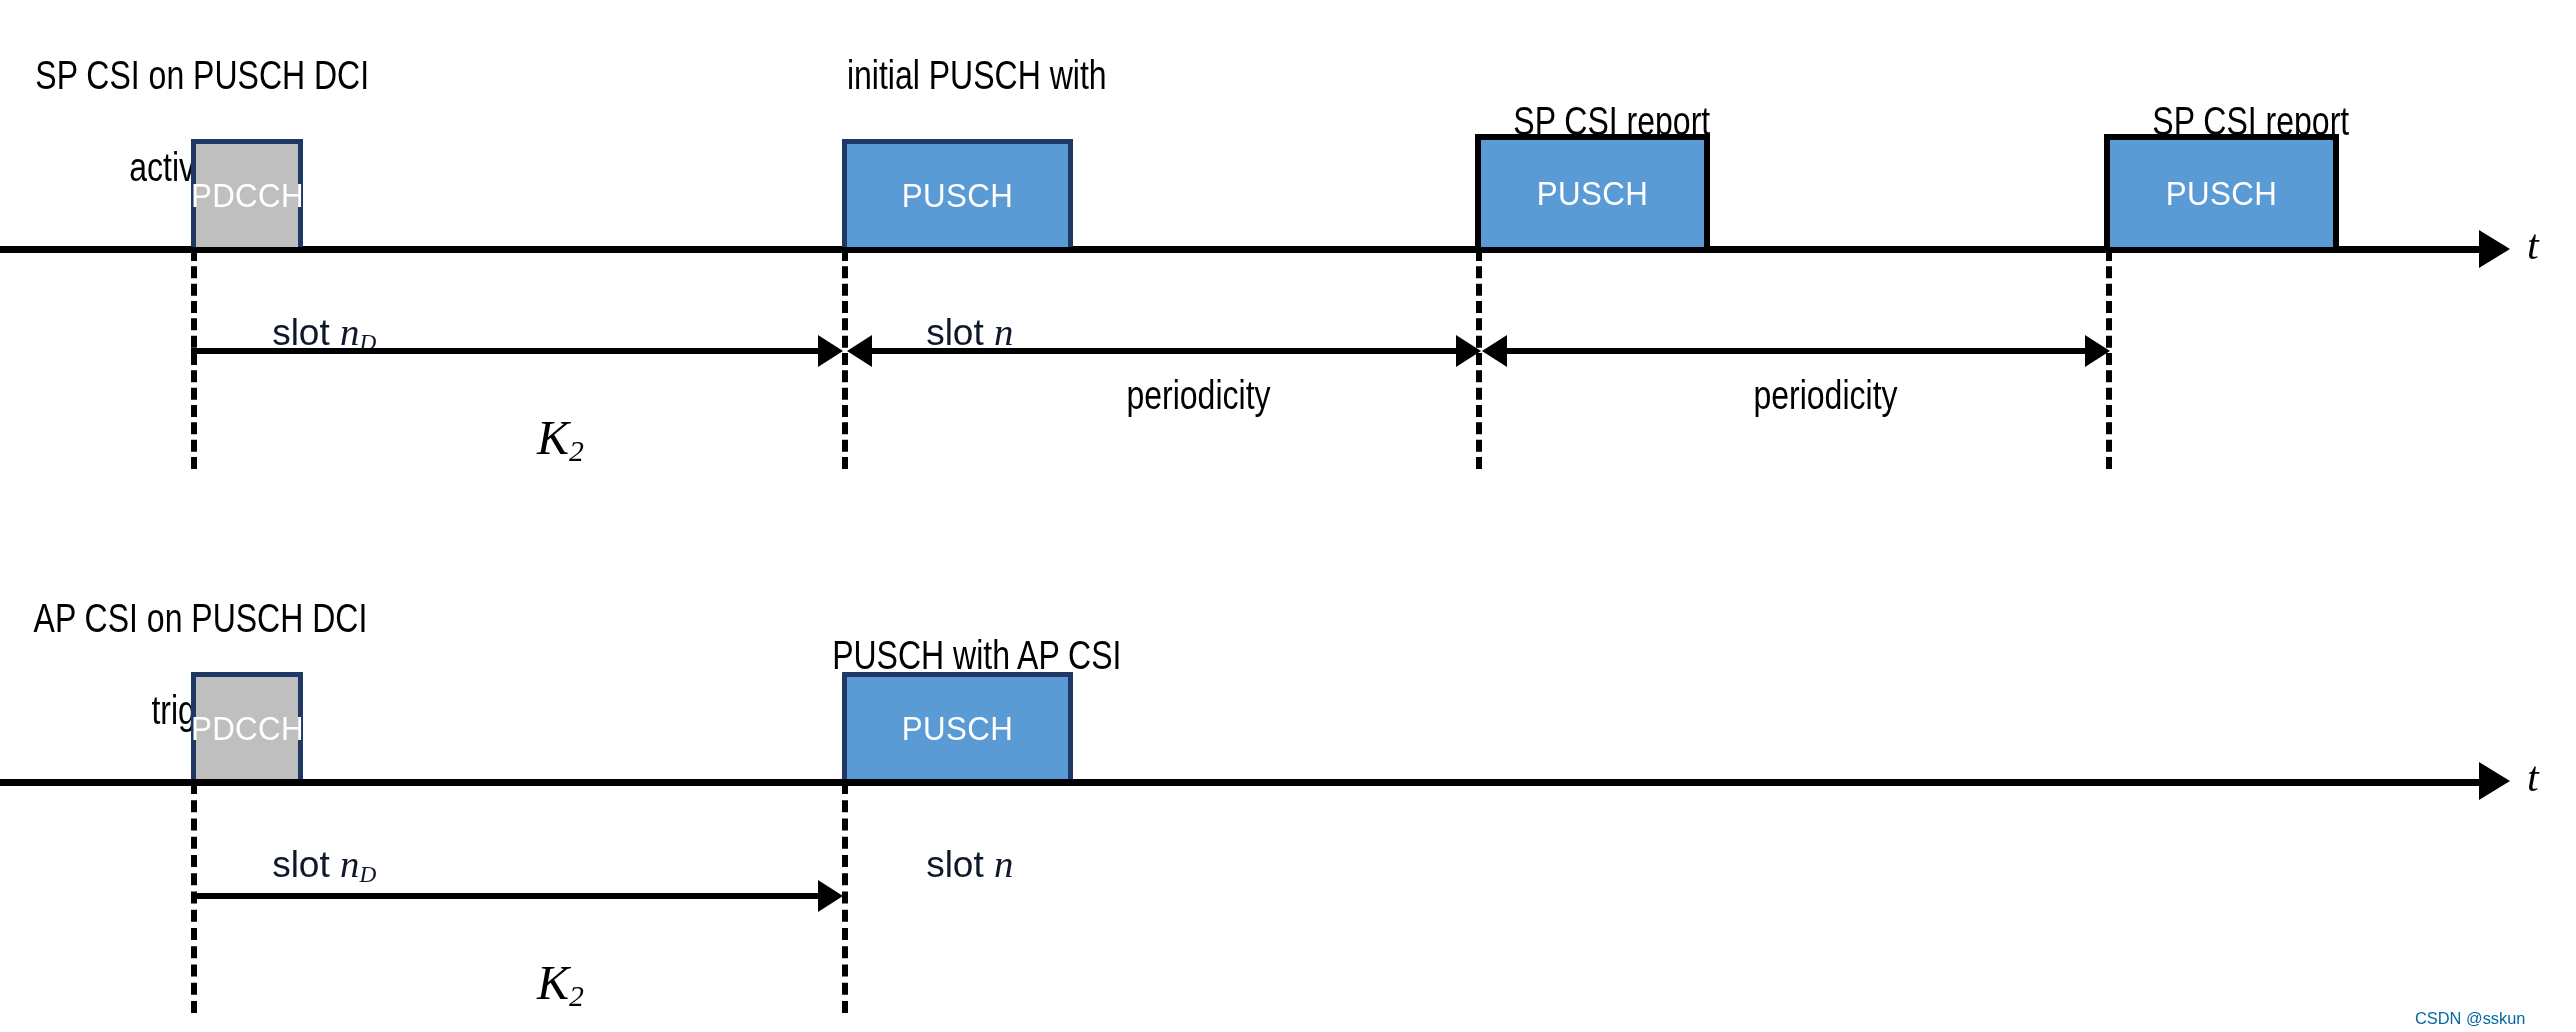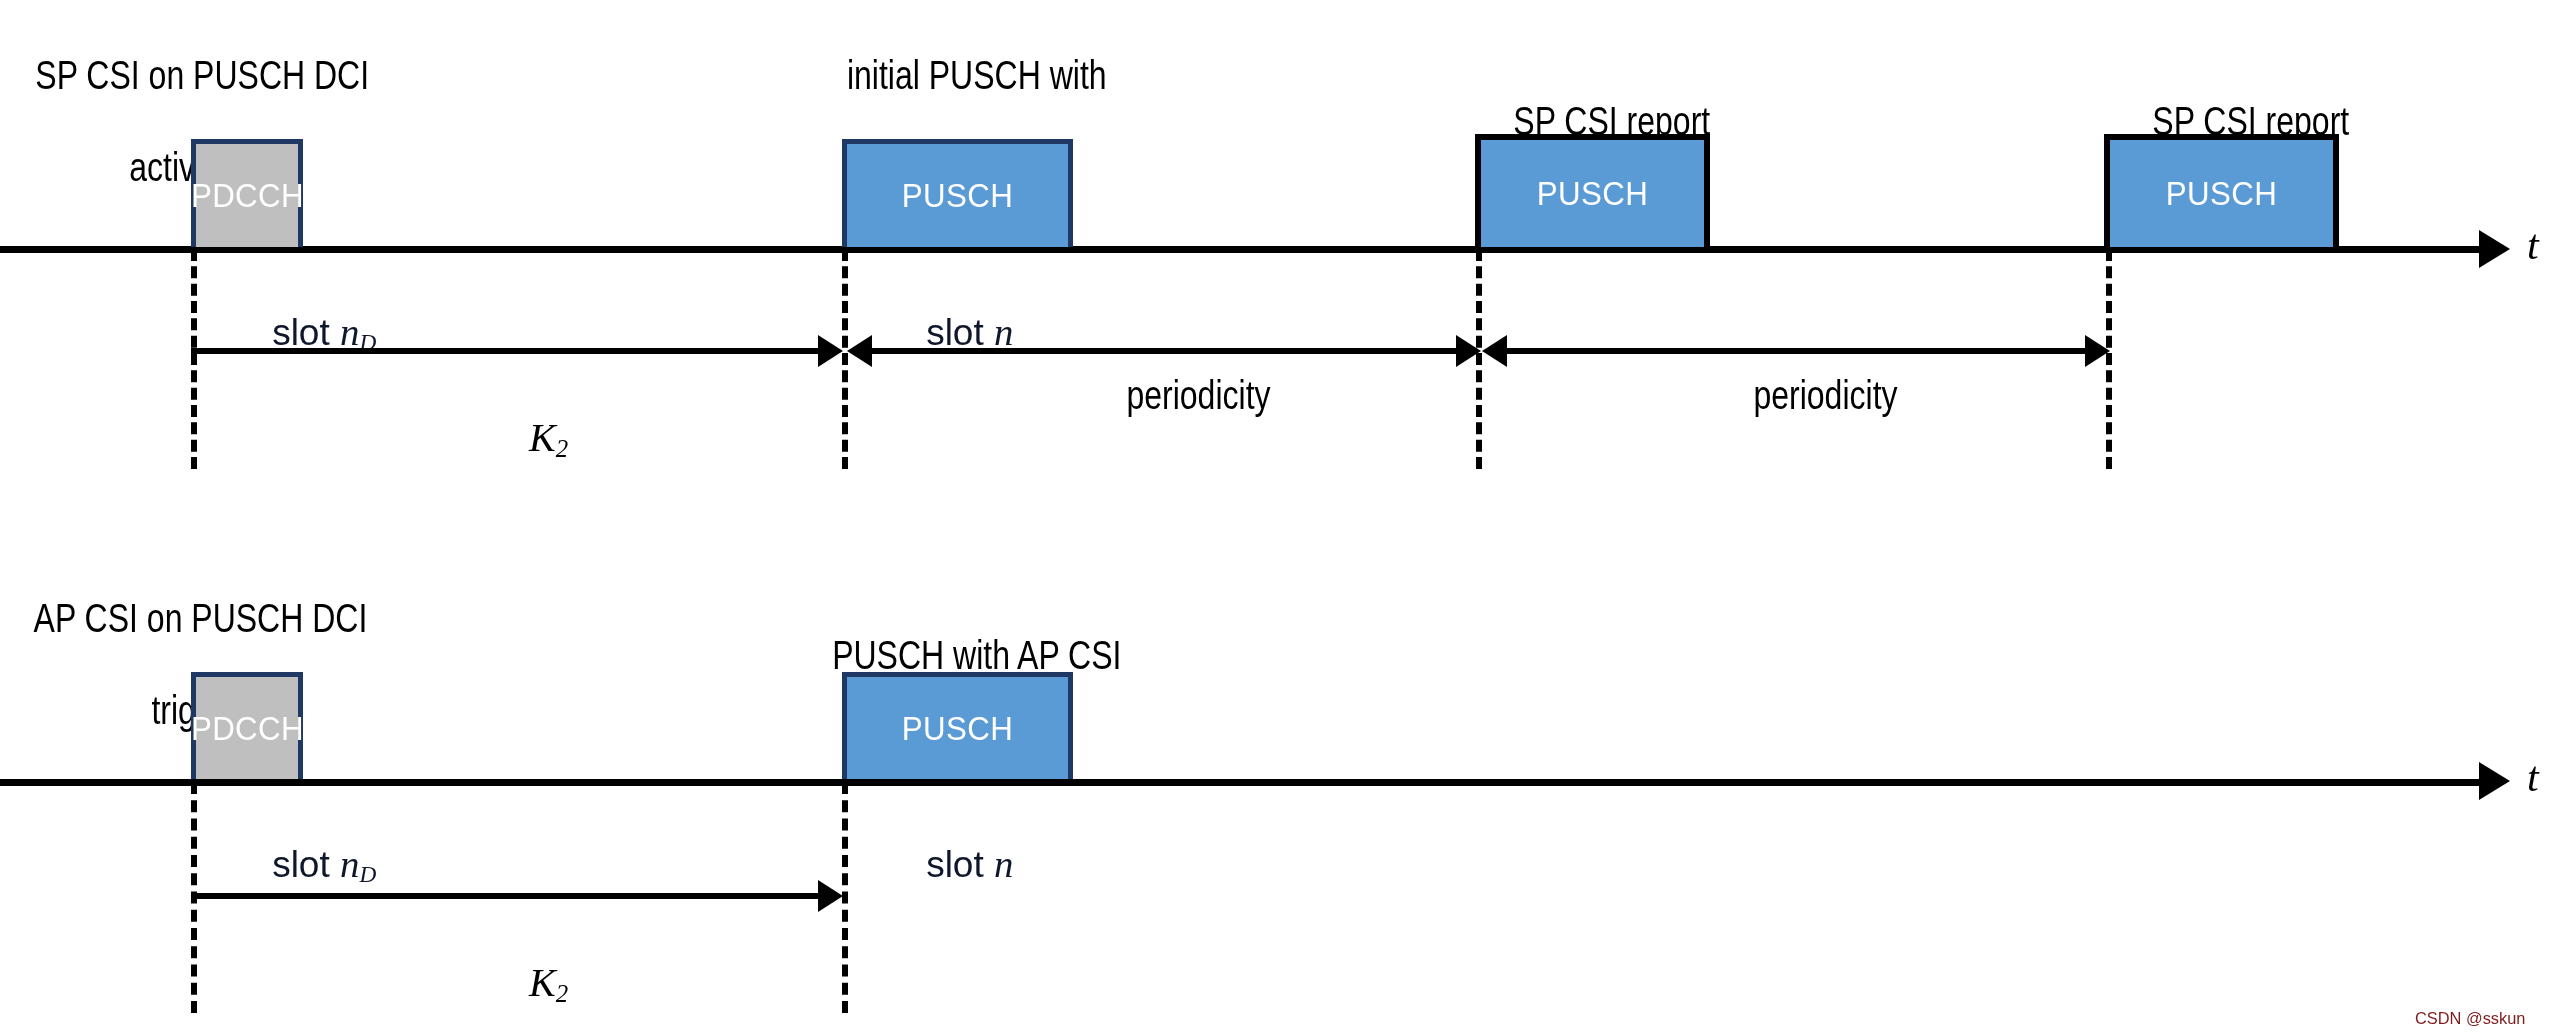--- a/index.html
+++ b/index.html
@@ -28,21 +28,21 @@
     text-align: center;
     white-space: pre;
     transform: scaleX(0.80);
     transform-origin: center top;
     letter-spacing: 0px;
   }
   .mathlbl {
     position: absolute;
     color: #000000;
     font-family: "Liberation Serif", serif;
-    font-size: 40px;
+    font-size: 48px;
     line-height: 43px;
     white-space: pre;
   }
   .mathlbl i { font-style: italic; }
   .mathlbl sub {
     font-size: 0.62em;
     font-style: italic;
     vertical-align: -0.25em;
   }
   .slotlbl {
@@ -115,21 +115,21 @@
     border-bottom: 16.4px solid transparent;
     border-right: 25.4px solid #000000;
   }
   .tri-axis-r {
     border-top: 19.4px solid transparent;
     border-bottom: 19.4px solid transparent;
     border-left: 31px solid #000000;
   }
   .watermark {
     position: absolute;
-    color: #7f1d1d;
+    color: #0369a1;
     font-family: "Liberation Sans", sans-serif;
     font-size: 16.4px;
     white-space: pre;
   }
 </style>
 </head>
 <body>
 
 <div id="canvas">
 

